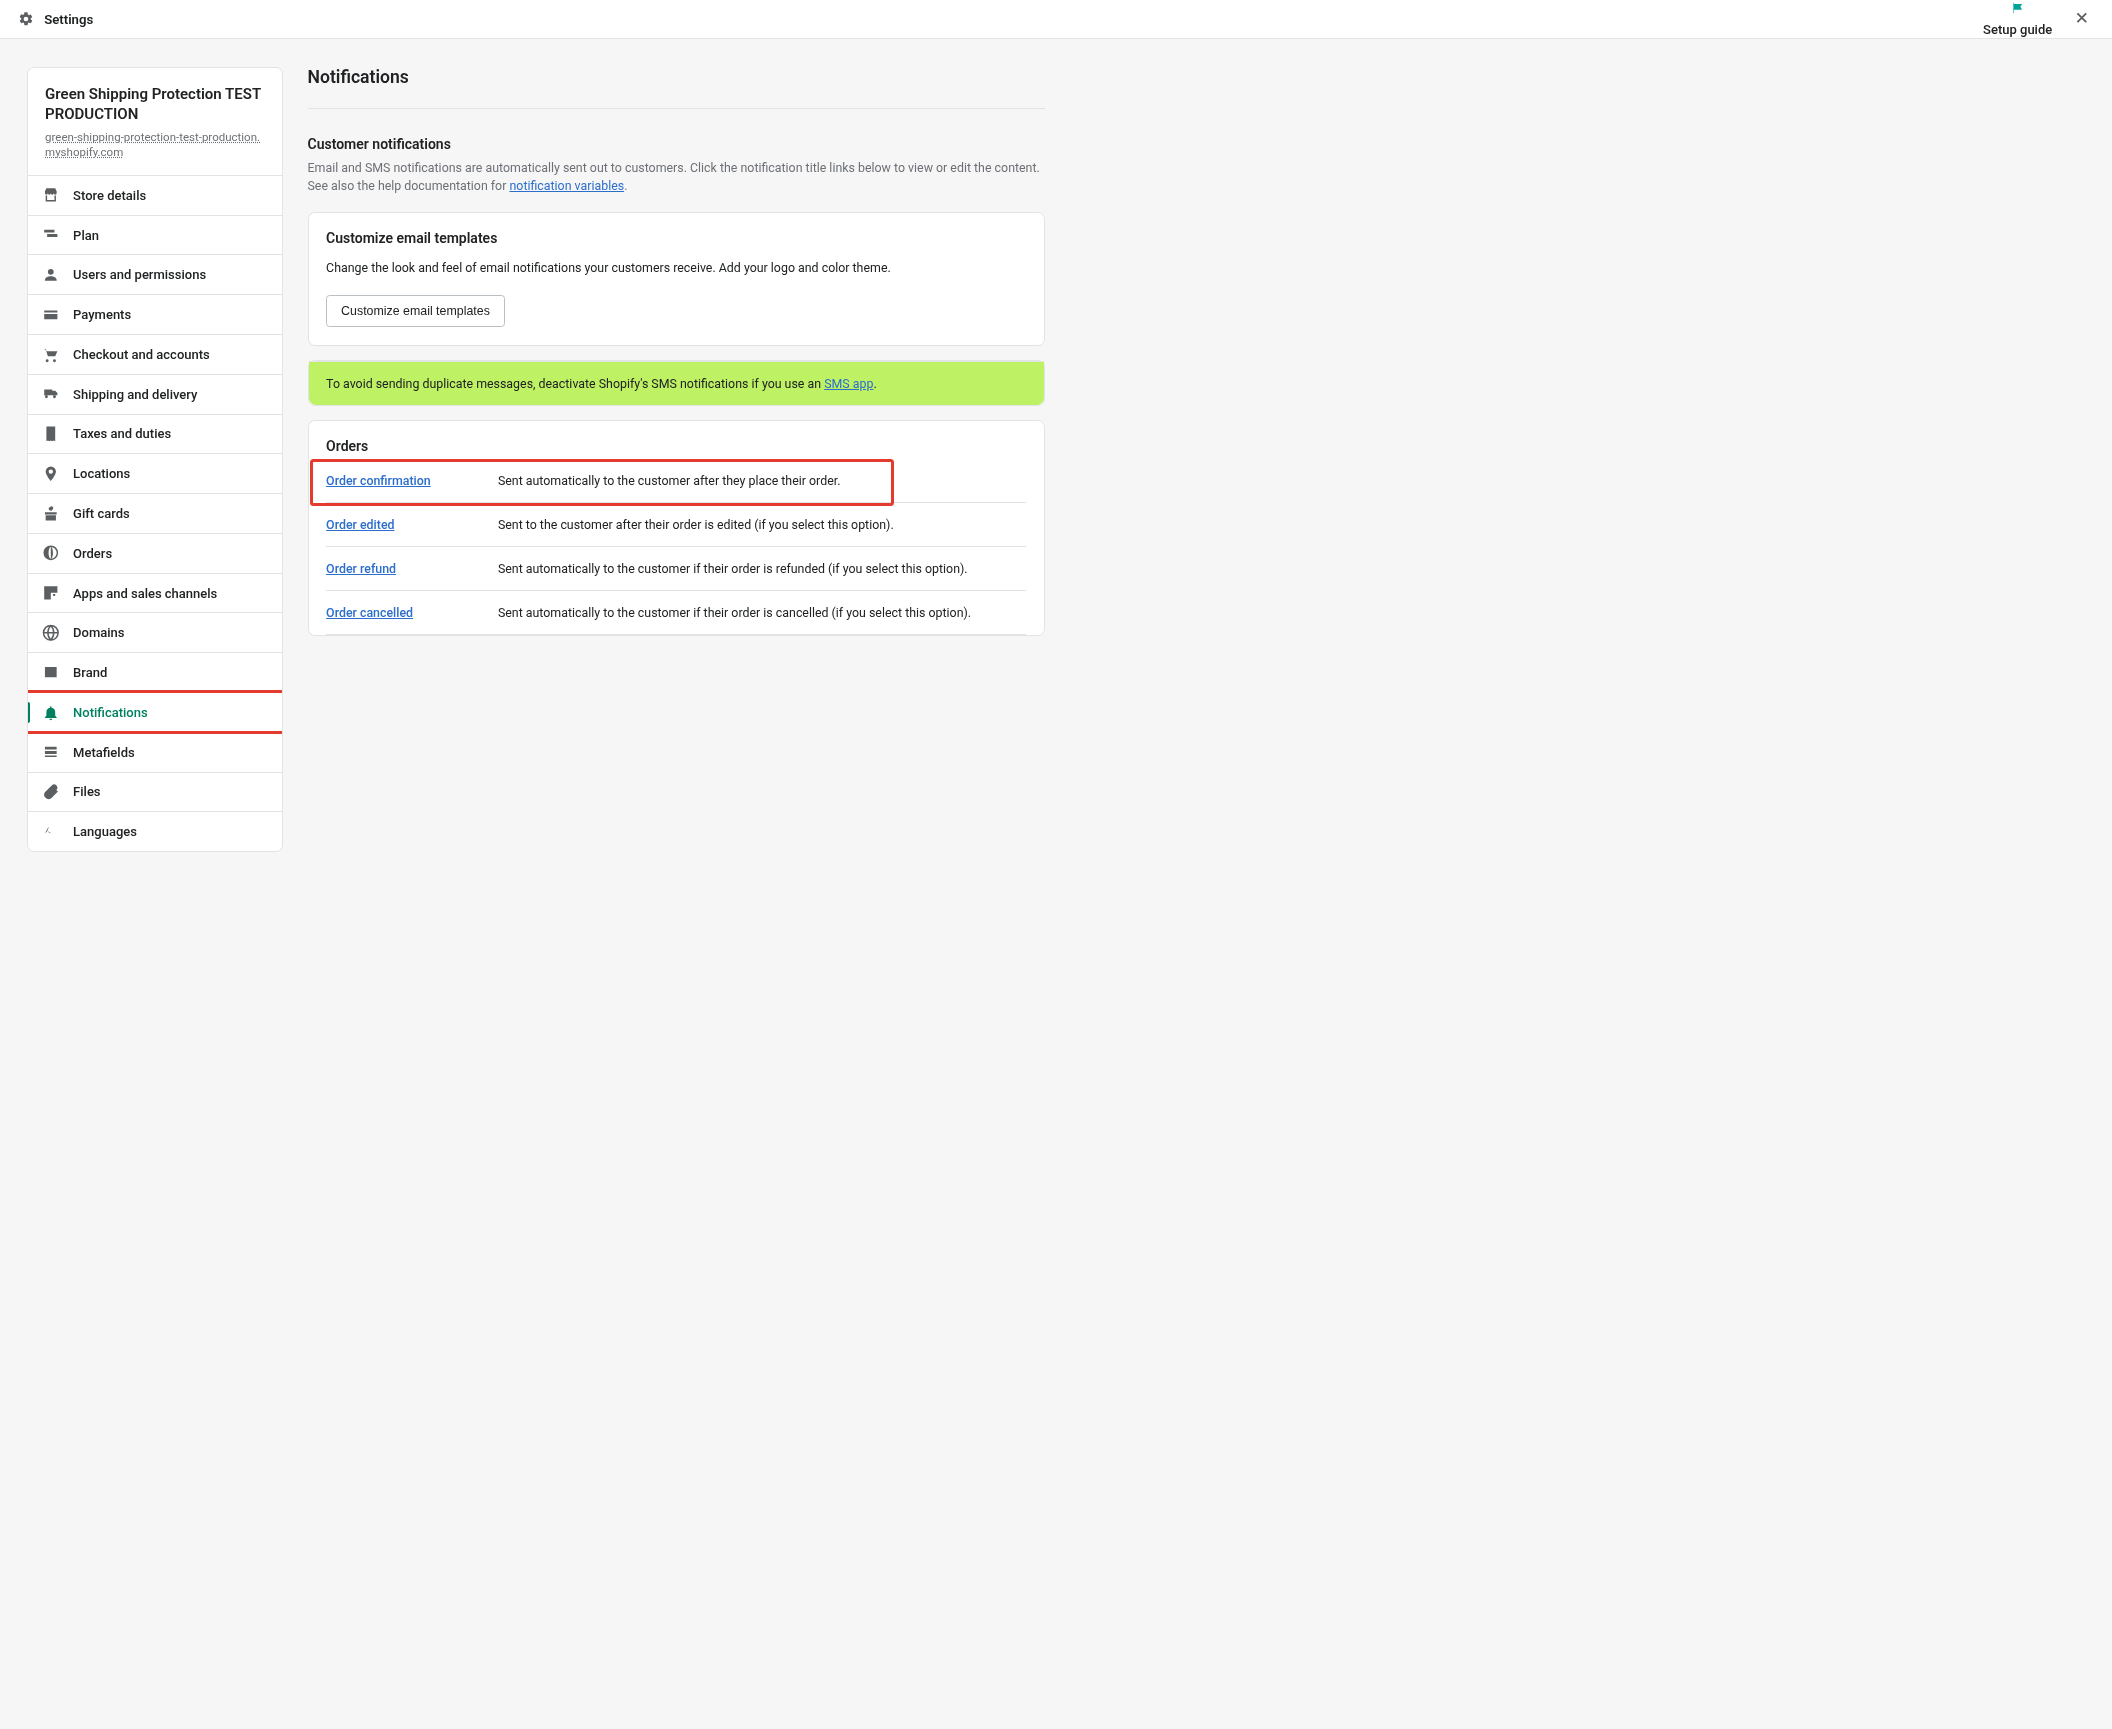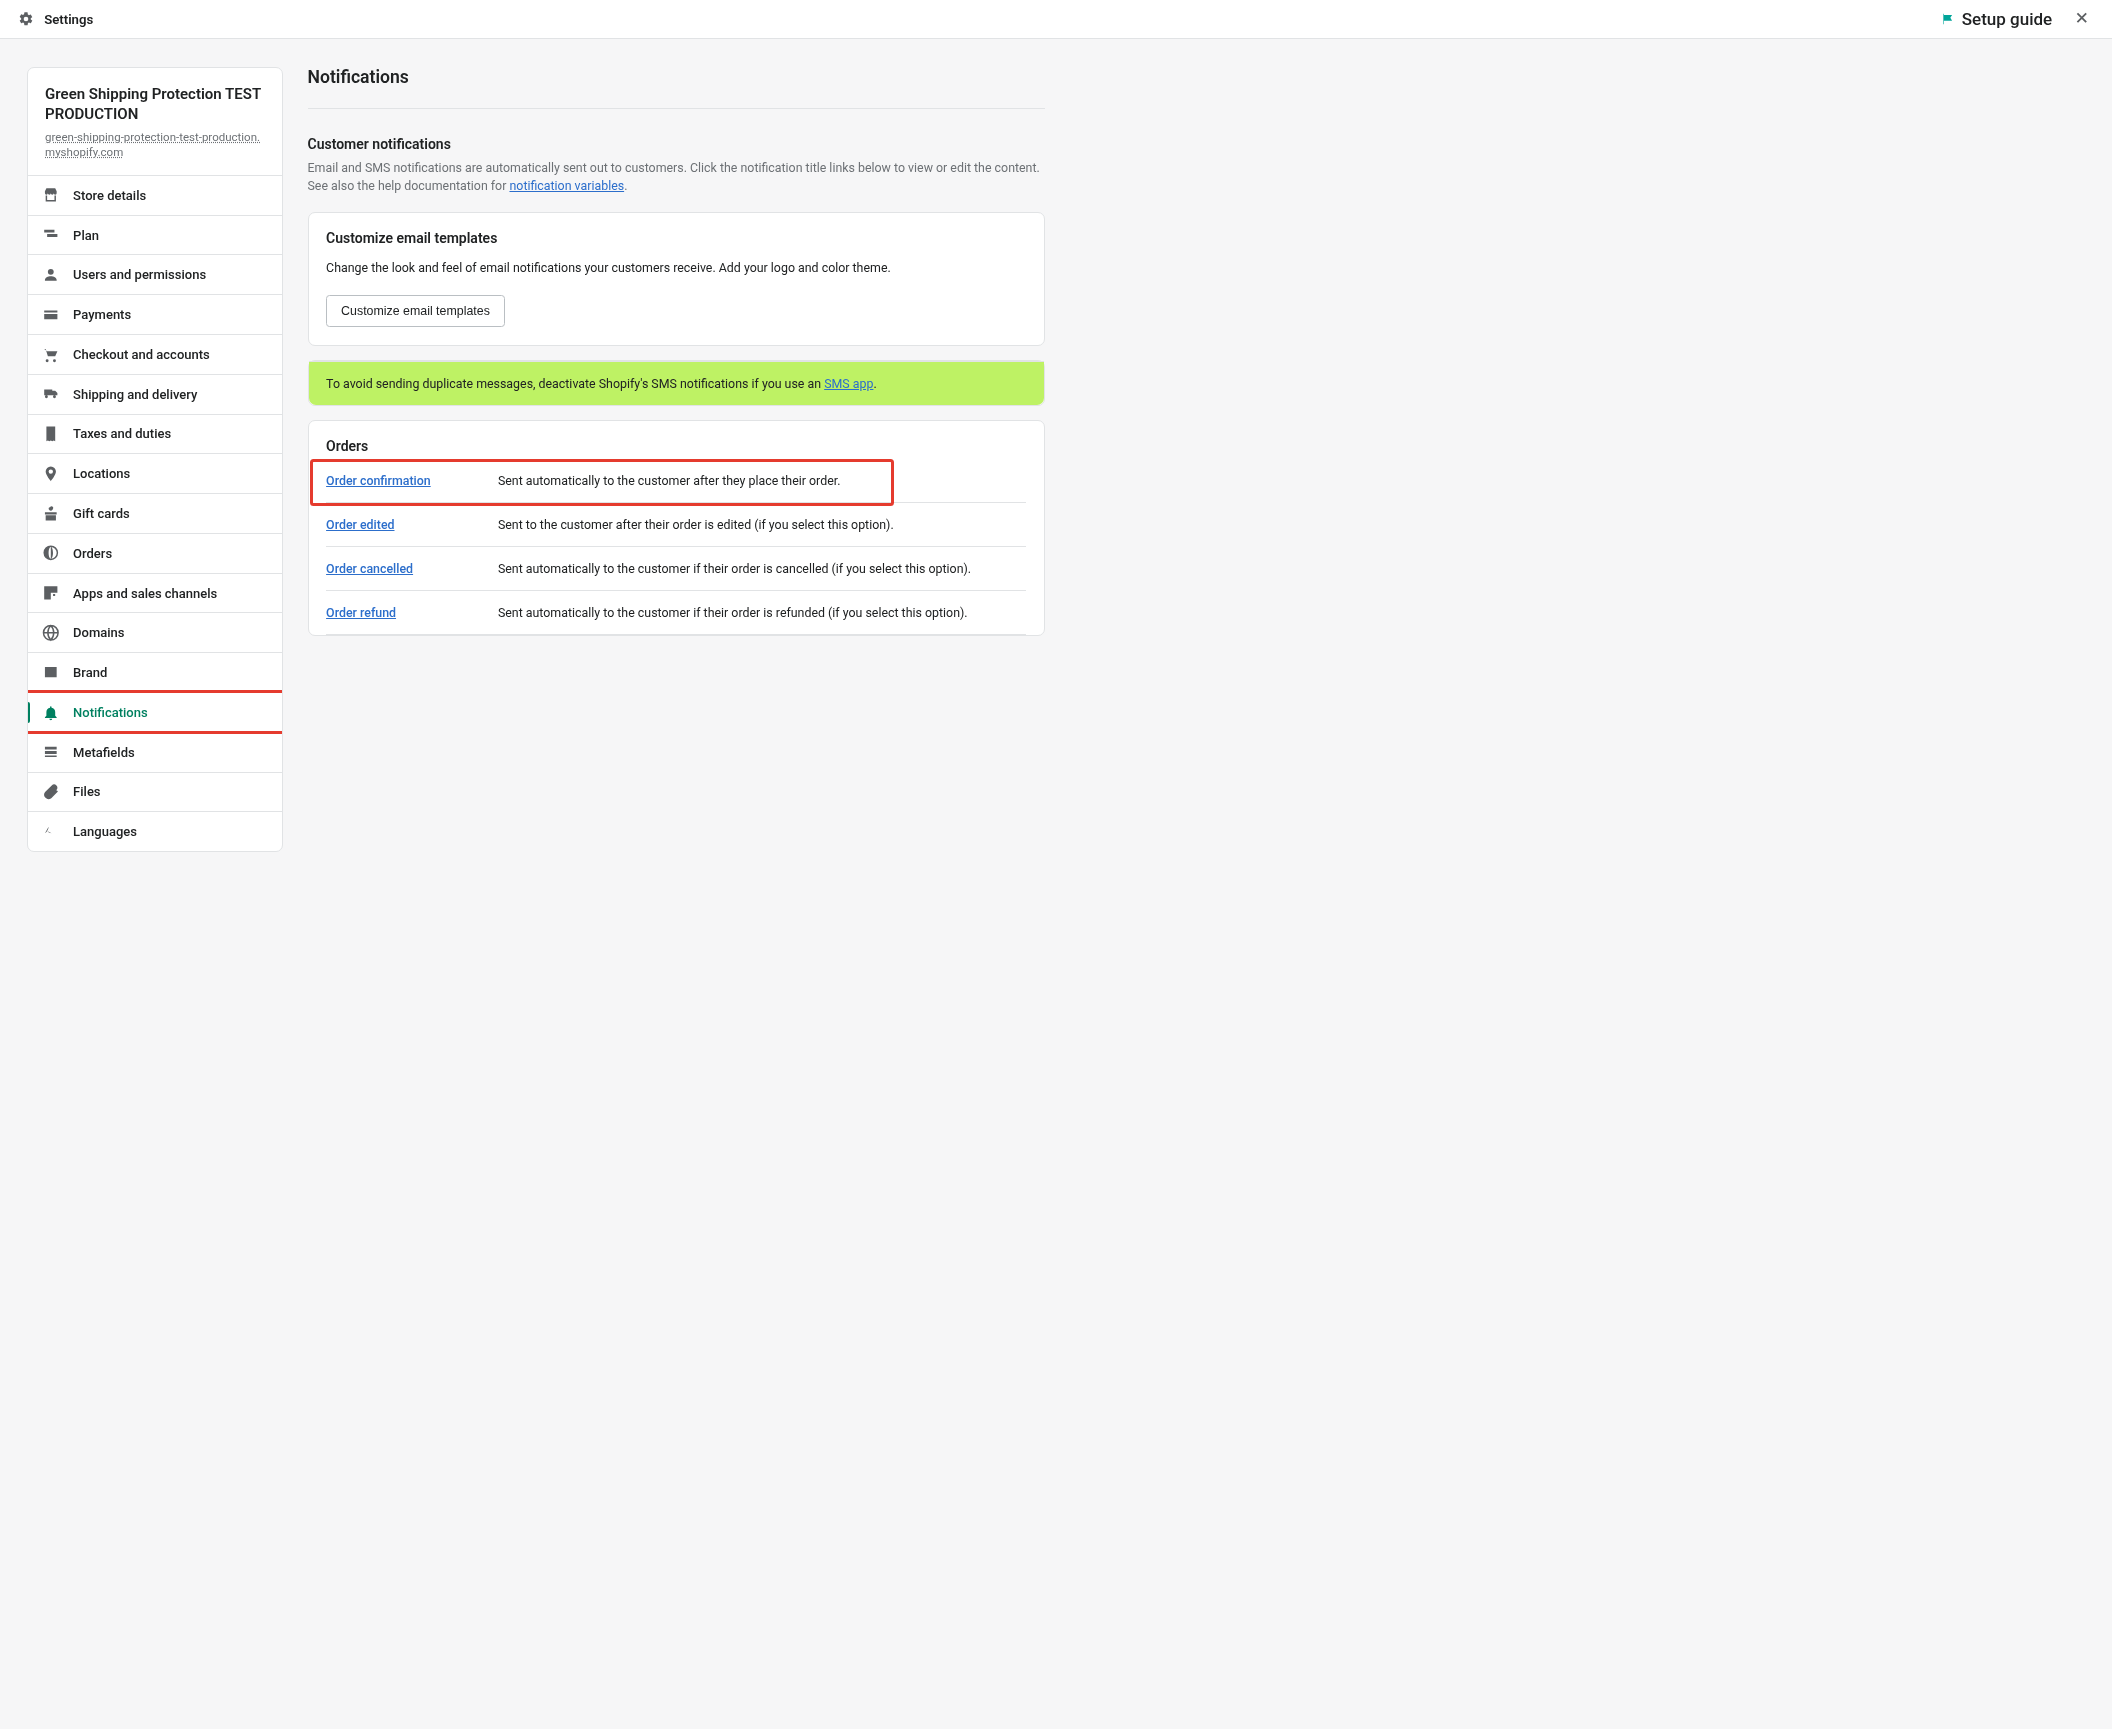--- a/index.html
+++ b/index.html
@@ -16,21 +16,21 @@
     background: #fff;
     border-bottom: 0.9px solid #e1e3e5;
     padding: 8.8px 17.6px;
     height: 39px;
   }
   .topbar-left { display: flex; align-items: center; gap: 10.6px; }
   .topbar-right { display: flex; align-items: center; gap: 17.6px; }
   .gear-icon, .close-icon, .flag-icon, .side-icon {
     display: inline-flex; align-items: center; justify-content: center;
   }
-  .setup-guide { display: flex; align-items: center; gap: 7px; color: #202223; font-size: 17px; font-weight: 500; }
+  .setup-guide { display: flex; align-items: center; gap: 7px; color: #202223; font-size: 13px; font-weight: 500; flex-direction: column; }
   .close-btn { background: none; border: none; cursor: pointer; padding: 3.5px; }
   
   .layout {
     display: flex;
     gap: 25px;
     padding: 28px 14px 0 26.5px;
     align-items: flex-start;
     max-width: 1059px;
   }
   
@@ -370,26 +370,26 @@
         <div class="table">
           <div class="table-row highlight-red-row">
             <div class="col-link"><a>Order confirmation</a></div>
             <div class="col-desc">Sent automatically to the customer after they place their order.</div>
           </div>
           <div class="table-row">
             <div class="col-link"><a>Order edited</a></div>
             <div class="col-desc">Sent to the customer after their order is edited (if you select this option).</div>
           </div>
           <div class="table-row">
+            <div class="col-link"><a>Order refund</a></div>
+            <div class="col-desc">Sent automatically to the customer if their order is refunded (if you select this option).</div>
+          </div>
+          <div class="table-row">
             <div class="col-link"><a>Order cancelled</a></div>
             <div class="col-desc">Sent automatically to the customer if their order is cancelled (if you select this option).</div>
           </div>
-          <div class="table-row">
-            <div class="col-link"><a>Order refund</a></div>
-            <div class="col-desc">Sent automatically to the customer if their order is refunded (if you select this option).</div>
-          </div>
         </div>
       </div>
     </div>
 
   </div>
 </div>
 
 
 </body></html>

